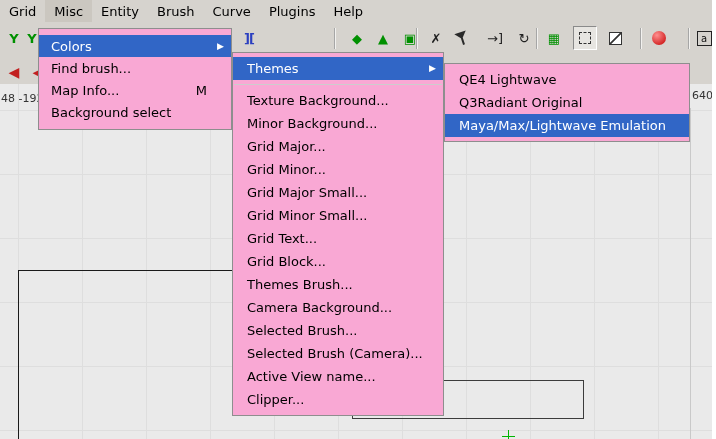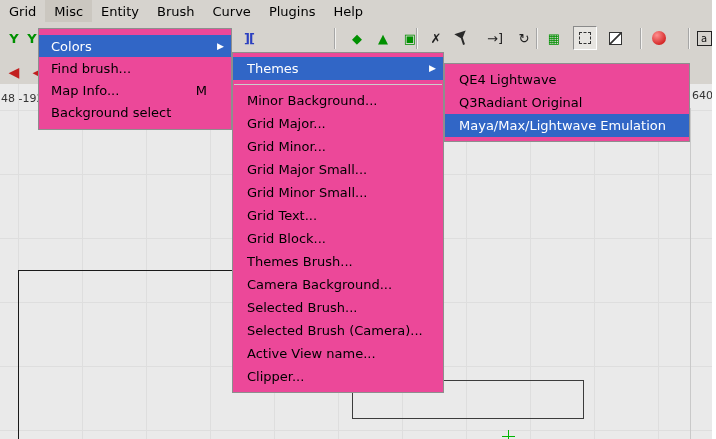--- a/index.html
+++ b/index.html
@@ -44,21 +44,21 @@
             font-size:11px; color:#333; }
   .ruler-left  { position:absolute; left:1px;  top:8px; }
   .ruler-right { position:absolute; right:3px; top:5px; }
   .bline { position:absolute; background:#1a1a1a; }
   .gline { position:absolute; background:#c9c9c9; }
   .brush-b { position:absolute; left:352px; top:296px; width:232px; height:39px; border:1px solid #3c3c3c; }
   .cross-h { position:absolute; left:502px; top:352px; width:13px; height:1px; background:#00b400; }
   .cross-v { position:absolute; left:508px; top:346px; width:1px; height:13px; background:#00b400; }
 
   
-  .menu { position:absolute; background:#ec4899; border:1px solid #8e8e8e; padding:4px 0;
+  .menu { position:absolute; background:#f9a8d4; border:1px solid #8e8e8e; padding:4px 0;
           z-index:20; font-size:13px; color:#000; }
   .menu-item { display:flex; align-items:center; height:23px; padding:0 10px 0 14px;
                position:relative; white-space:nowrap; cursor:default; }
   .menu-item.hl { background:#3166c6; color:#fff; }
   .mi-accel { margin-left:auto; padding-left:24px; margin-right:14px; }
   .mi-arrow { position:absolute; right:7px; font-size:9px; line-height:1; }
   .menu-sep { height:1px; background:#cdcdcd; margin:4px 1px; }
   .misc-menu   { left:38px;  top:28px; width:194px; padding:6px 0; }
   .misc-menu .menu-item { height:22px; padding-left:12px; }
   .colors-menu { left:232px; top:52px; width:212px; }
@@ -184,20 +184,23 @@
     </div>
   </div>
 
   <div class="menu colors-menu">
     <div class="menu-item hl">
       <span>Themes</span>
       <span class="mi-arrow">▶</span>
     </div>
     <div class="menu-sep"></div>
     <div class="menu-item">
+        <span>Texture Background...</span>
+      </div>
+    <div class="menu-item">
         <span>Minor Background...</span>
       </div>
     <div class="menu-item">
         <span>Grid Major...</span>
       </div>
     <div class="menu-item">
         <span>Grid Minor...</span>
       </div>
     <div class="menu-item">
         <span>Grid Major Small...</span>

